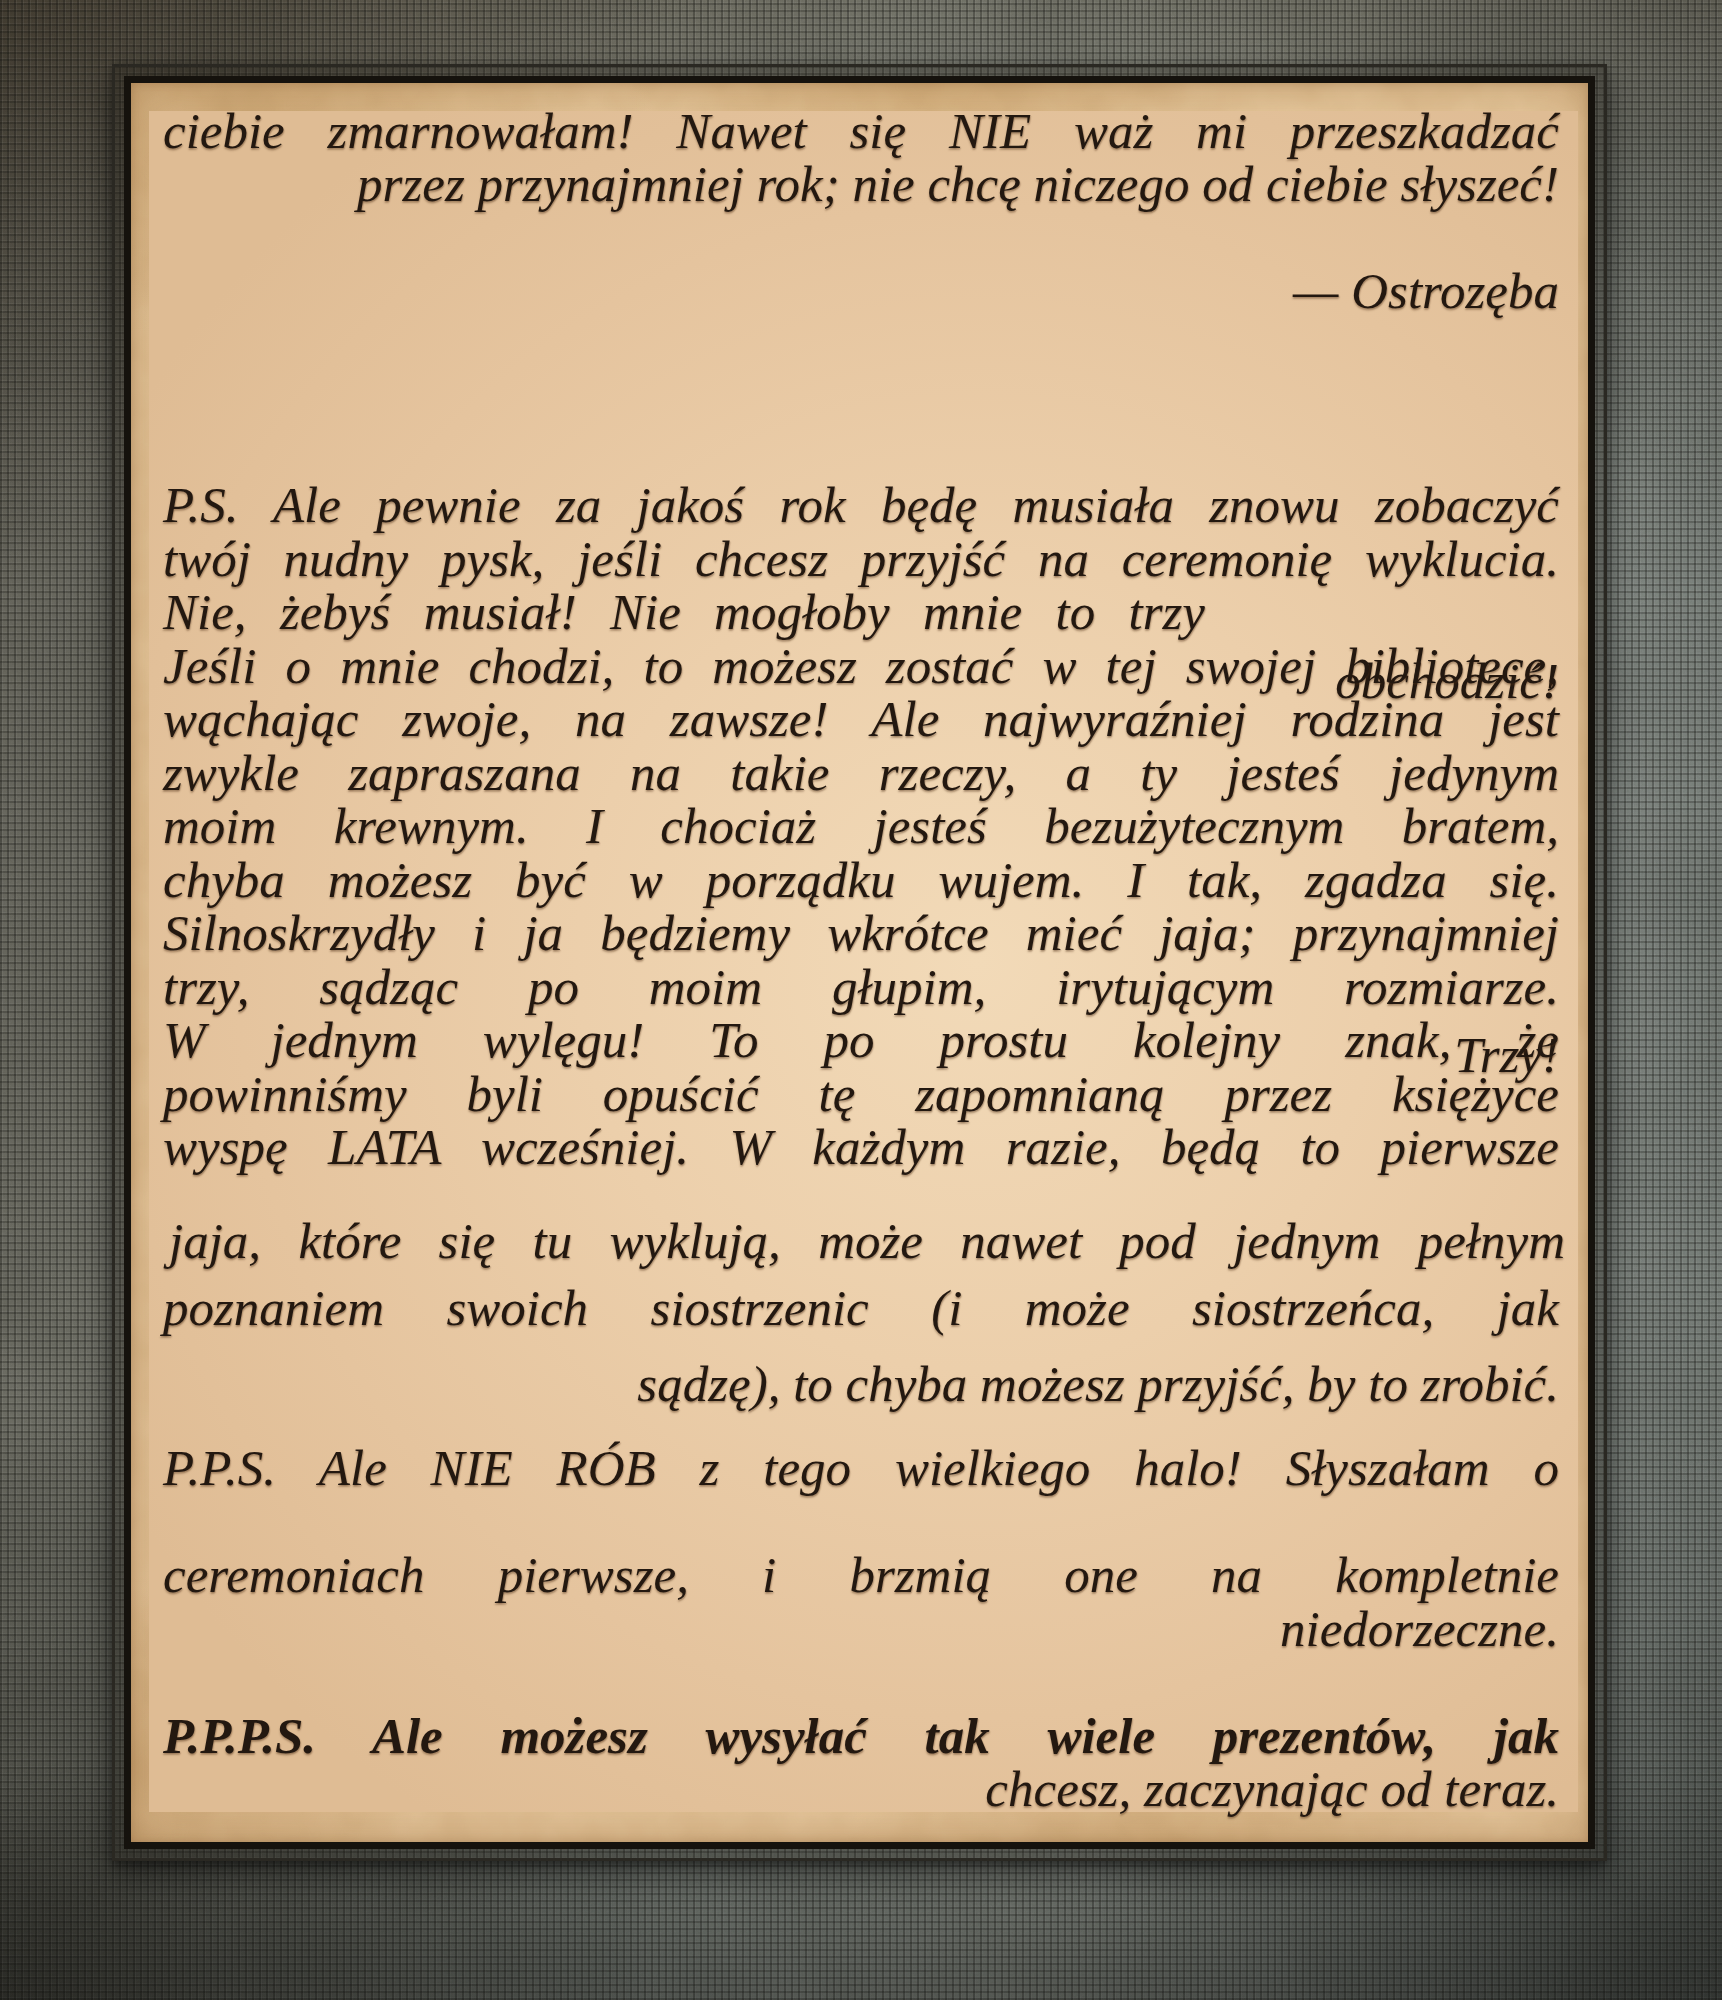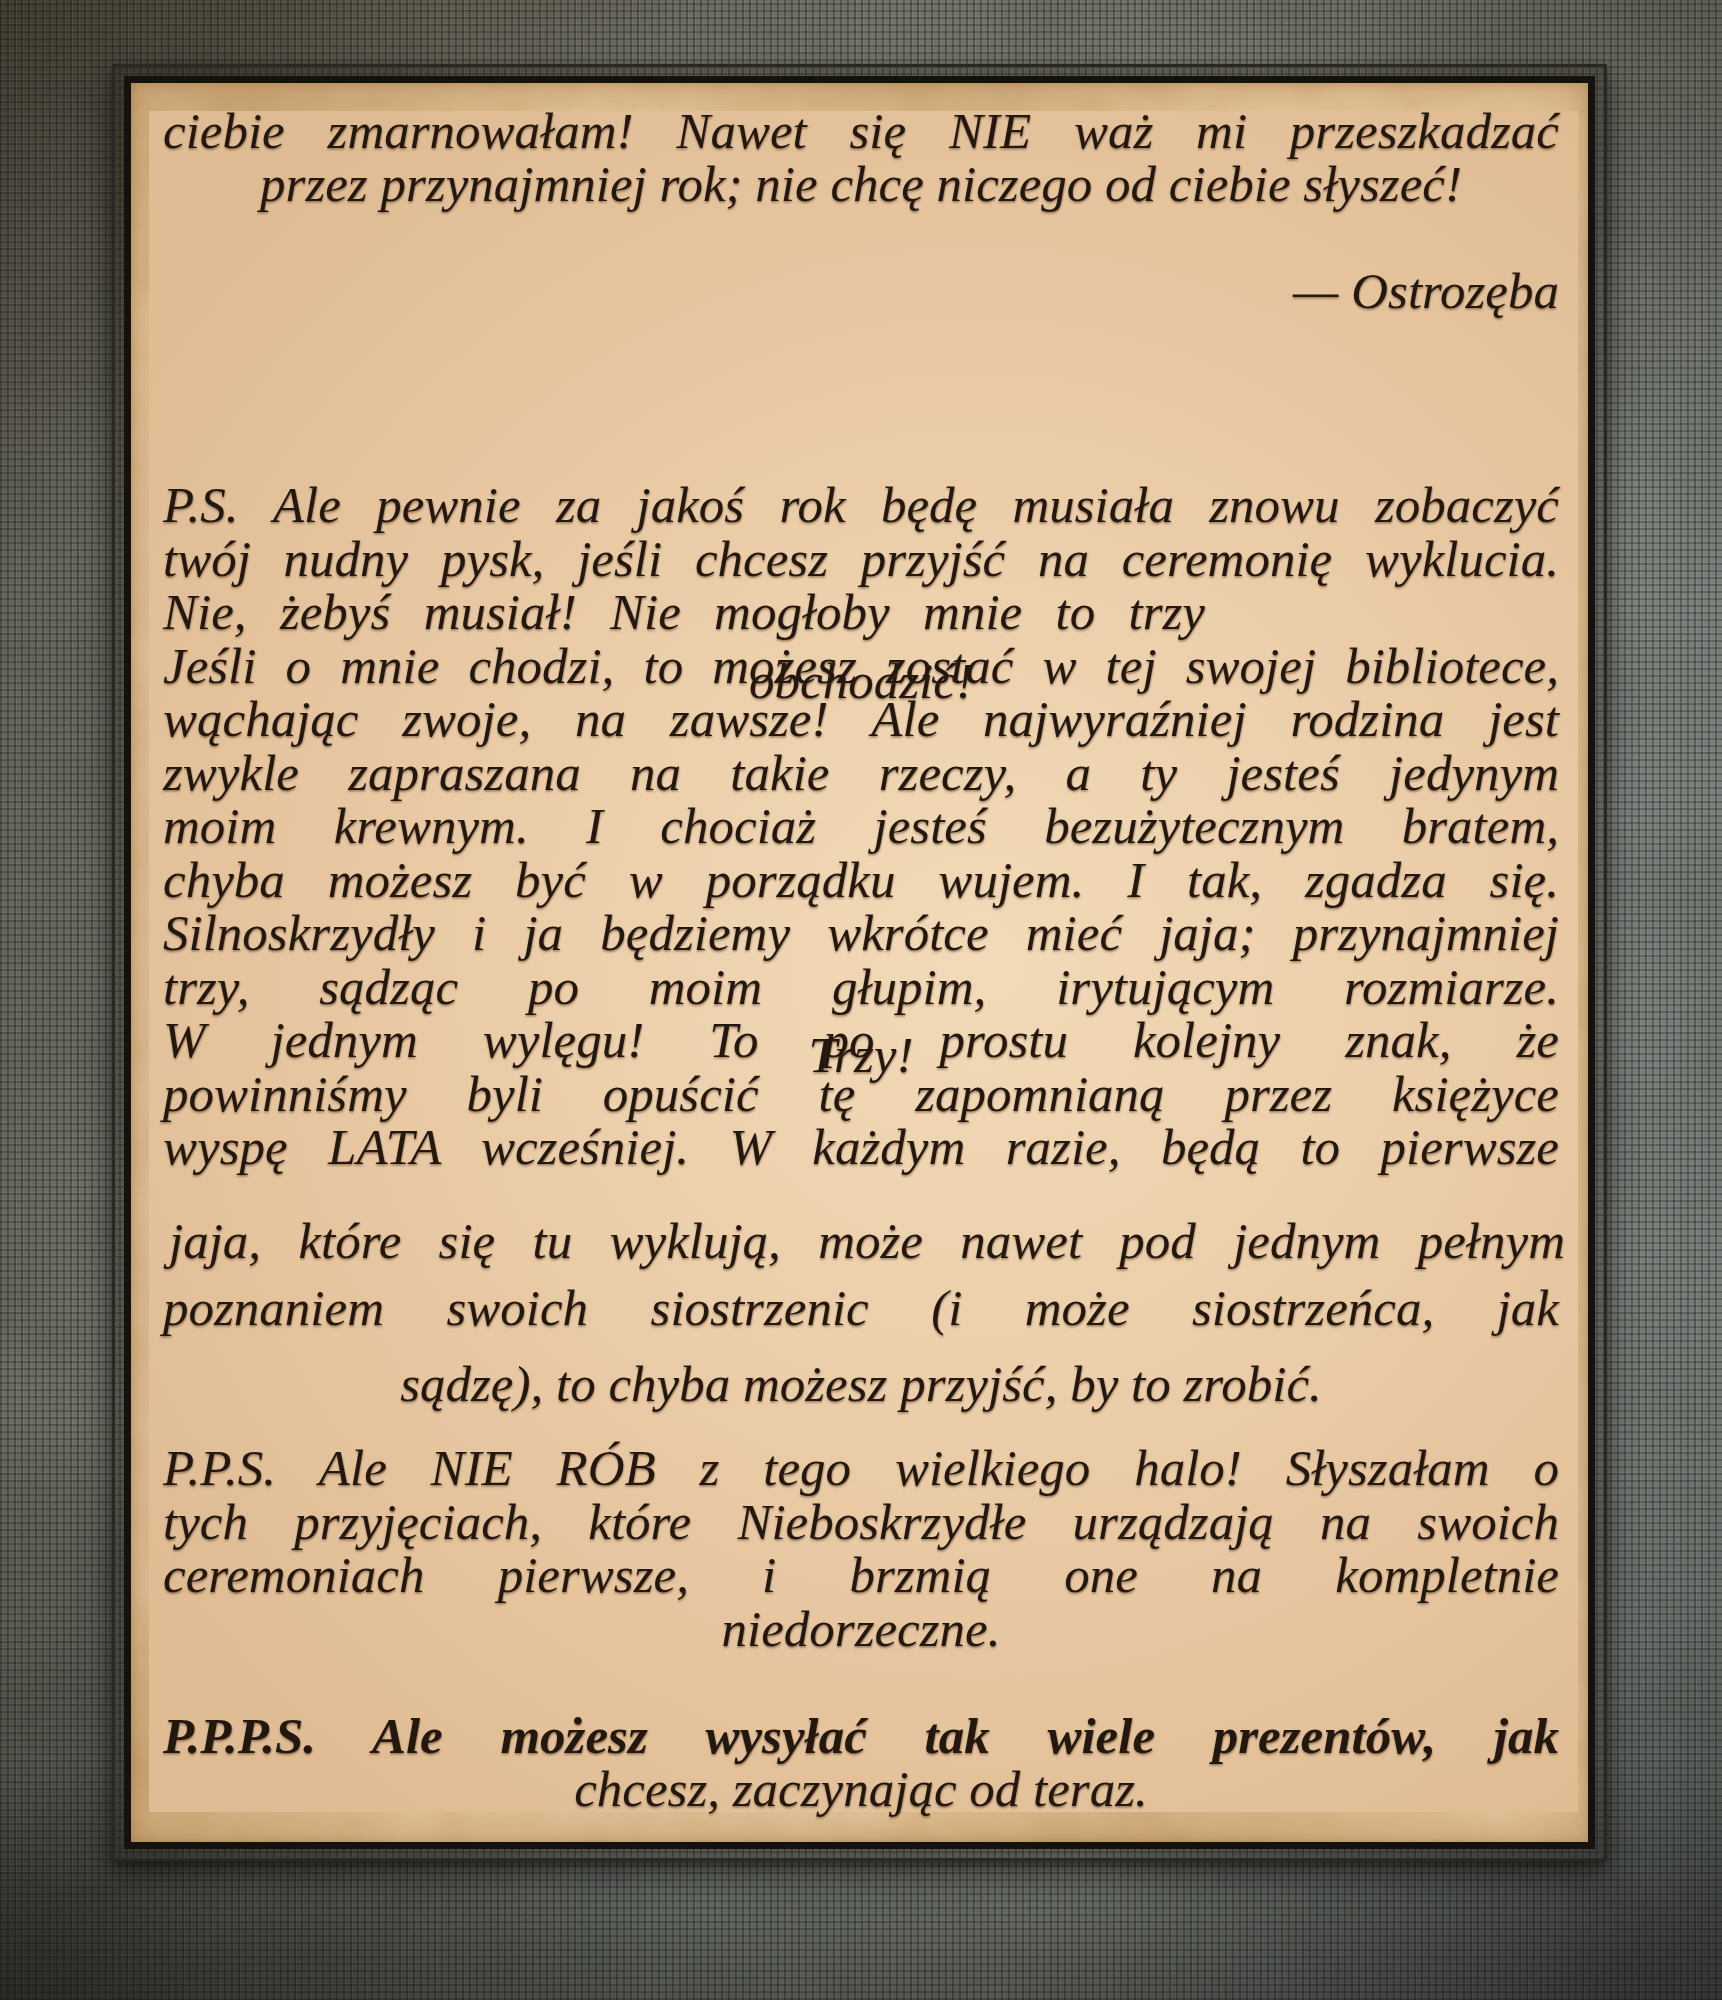--- a/index.html
+++ b/index.html
@@ -67,21 +67,21 @@
   .line{
     position:absolute;
     font-style:italic;
     font-size:51px;
     line-height:53.5px;
     color:var(--ink,#231810);
     text-shadow:0 2px 2px rgba(78,45,20,0.35), 1px 1px 1px rgba(78,45,20,0.18);
     text-justify:inter-word;
   }
   .line.justify{text-align:justify;text-align-last:justify;}
-  .line.left{text-align:center;white-space:nowrap;}
+  .line.left{text-align:right;white-space:nowrap;}
   .line.right{text-align:right;white-space:nowrap;}
   .line.ghost{filter:blur(0.4px);}
 </style>
 </head>
 <body>
 
 <svg width="0" height="0" style="position:absolute">
   <defs>
     <filter id="grain" x="0" y="0" width="100%" height="100%">
       <feTurbulence type="fractalNoise" baseFrequency="0.55" numOctaves="2" seed="7"></feTurbulence>
@@ -136,20 +136,19 @@
       <div class="line justify" style="top: 907px; left: 163px; width: 1396px;">Silnoskrzydły i ja będziemy wkrótce mieć jaja; przynajmniej</div>
       <div class="line justify" style="top: 961px; left: 163px; width: 1396px;">trzy, sądząc po moim głupim, irytującym rozmiarze.</div>
       <div class="line left ghost" style="top: 1029px; left: 163px; width: 1396px;">Trzy!</div>
       <div class="line justify" style="top: 1014px; left: 163px; width: 1396px;">W jednym wylęgu! To po prostu kolejny znak, że</div>
       <div class="line justify" style="top: 1068px; left: 163px; width: 1396px;">powinniśmy byli opuścić tę zapomnianą przez księżyce</div>
       <div class="line justify" style="top: 1121px; left: 163px; width: 1396px;">wyspę LATA wcześniej. W każdym razie, będą to pierwsze</div>
       <div class="line justify" style="top: 1215px; left: 163px; width: 1396px; margin-left: 6px;">jaja, które się tu wyklują, może nawet pod jednym pełnym</div>
       <div class="line justify" style="top: 1282px; left: 163px; width: 1396px;">poznaniem swoich siostrzenic (i może siostrzeńca, jak</div>
       <div class="line left" style="top: 1335px; left: 163px; width: 1396px; margin-top: 23px;">sądzę), to chyba możesz przyjść, by to zrobić.</div>
       <div class="line justify" style="top: 1442px; left: 163px; width: 1396px;">P.P.S. Ale NIE RÓB z tego wielkiego halo! Słyszałam o</div>
-      <div class="line justify" style="top: 1496px; left: 163px; width: 1396px;">tych przyjęciach, które Nieboskrzydłe urządzają na swoich</div>
       <div class="line justify" style="top: 1549px; left: 163px; width: 1396px;">ceremoniach pierwsze, i brzmią one na kompletnie</div>
       <div class="line left" style="top: 1603px; left: 163px; width: 1396px;">niedorzeczne.</div>
       <div class="line justify" style="top: 1710px; left: 163px; width: 1396px; font-weight: bold;">P.P.P.S. Ale możesz wysyłać tak wiele prezentów, jak</div>
       <div class="line left" style="top: 1763px; left: 163px; width: 1396px;">chcesz, zaczynając od teraz.</div>
     </div>
 
 </div>
 
 </body></html>

